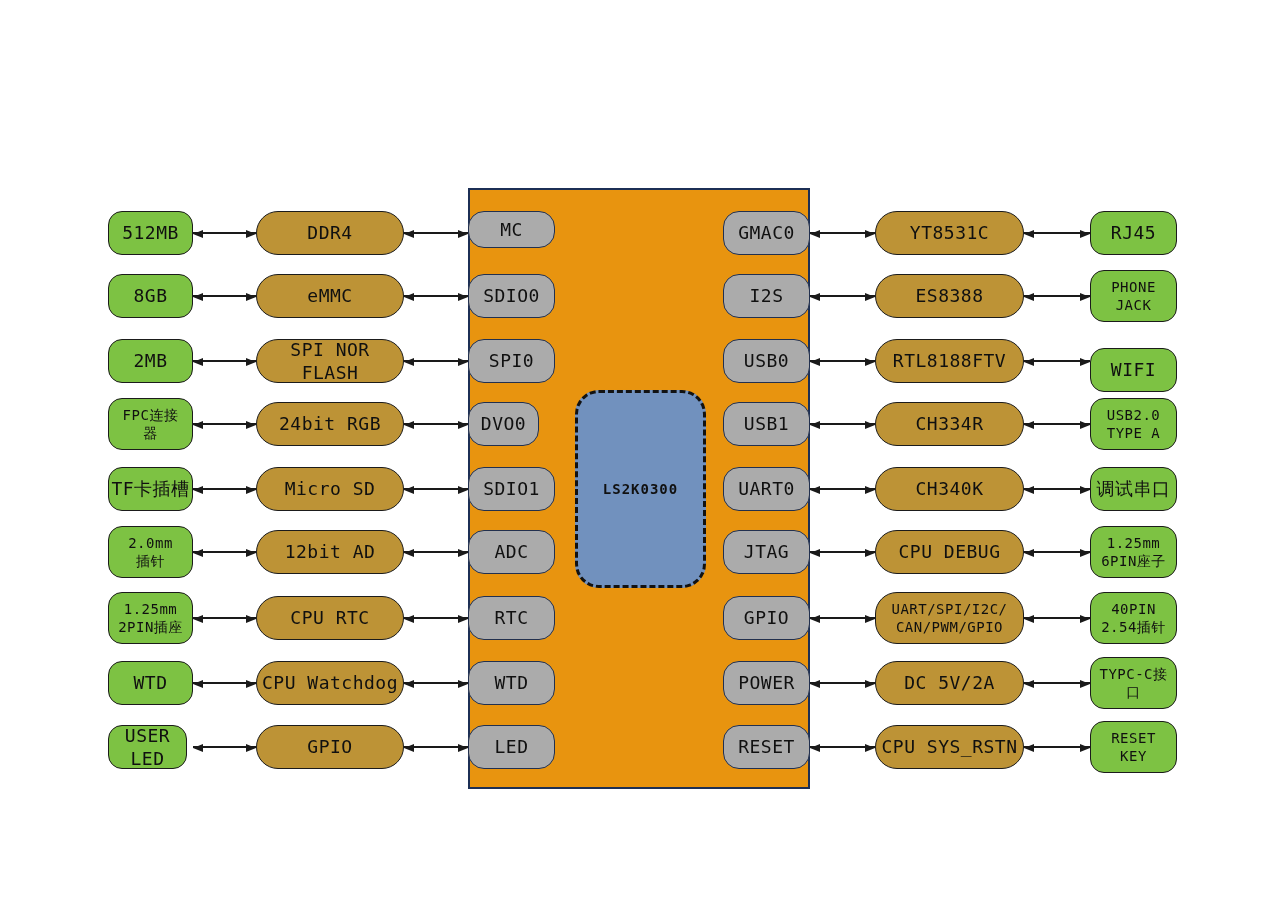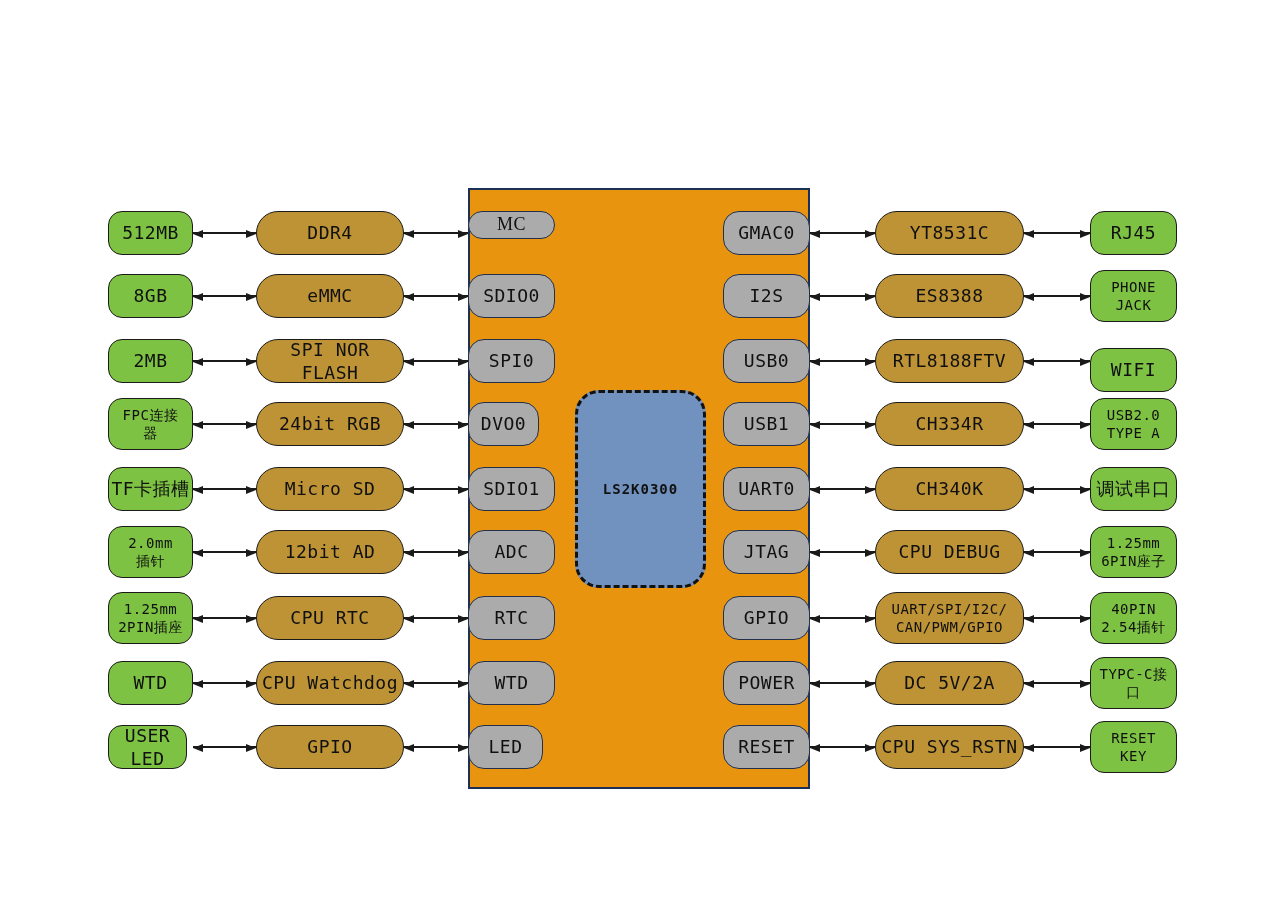--- a/index.html
+++ b/index.html
@@ -66,21 +66,21 @@
   .arrow::after{right:0;border-left:10px solid #1a1a1a;}
 </style>
 </head>
 <body>
 
 <div id="stage">
   <div id="soc-block"></div>
   <div id="chip">LS2K0300</div>
 <div class="box green" style="left: 108px; top: 211px; width: 85px; height: 44px;">512MB</div>
     <div class="box tan" style="left: 256px; top: 211px; width: 148px; height: 44px;">DDR4</div>
-    <div class="box pill" style="left: 468px; top: 211px; width: 87px; height: 28px; font-family: Liberation Serif, serif;">MC</div>
+    <div class="box pill" style="left: 468px; top: 211px; width: 87px; height: 37px;">MC</div>
     <div class="box pill" style="left: 723px; top: 211px; width: 87px; height: 44px;">GMAC0</div>
     <div class="box tan" style="left: 875px; top: 211px; width: 149px; height: 44px;">YT8531C</div>
     <div class="box green" style="left: 1090px; top: 211px; width: 87px; height: 44px;">RJ45</div>
     <div class="arrow" style="left: 193px; top: 232px; width: 63px;"></div>
     <div class="arrow" style="left: 404px; top: 232px; width: 64px;"></div>
     <div class="arrow" style="left: 810px; top: 232px; width: 65px;"></div>
     <div class="arrow" style="left: 1024px; top: 232px; width: 66px;"></div>
     <div class="box green" style="left: 108px; top: 274px; width: 85px; height: 44px;">8GB</div>
     <div class="box tan" style="left: 256px; top: 274px; width: 148px; height: 44px;">eMMC</div>
     <div class="box pill" style="left: 468px; top: 274px; width: 87px; height: 44px;">SDIO0</div>
@@ -155,21 +155,21 @@
     <div class="box pill" style="left: 723px; top: 661px; width: 87px; height: 44px;">POWER</div>
     <div class="box tan" style="left: 875px; top: 661px; width: 149px; height: 44px;">DC 5V/2A</div>
     <div class="box green two-line" style="left: 1090px; top: 657px; width: 87px; height: 52px;">TYPC-C接
 口</div>
     <div class="arrow" style="left: 193px; top: 682px; width: 63px;"></div>
     <div class="arrow" style="left: 404px; top: 682px; width: 64px;"></div>
     <div class="arrow" style="left: 810px; top: 682px; width: 65px;"></div>
     <div class="arrow" style="left: 1024px; top: 682px; width: 66px;"></div>
     <div class="box green" style="left: 108px; top: 725px; width: 79px; height: 44px;">USER LED</div>
     <div class="box tan" style="left: 256px; top: 725px; width: 148px; height: 44px;">GPIO</div>
-    <div class="box pill" style="left: 468px; top: 725px; width: 75px; height: 44px;">LED</div>
+    <div class="box pill" style="left: 468px; top: 725px; width: 87px; height: 44px;">LED</div>
     <div class="box pill" style="left: 723px; top: 725px; width: 87px; height: 44px;">RESET</div>
     <div class="box tan" style="left: 875px; top: 725px; width: 149px; height: 44px;">CPU SYS_RSTN</div>
     <div class="box green two-line" style="left: 1090px; top: 721px; width: 87px; height: 52px;">RESET
 KEY</div>
     <div class="arrow" style="left: 193px; top: 746px; width: 63px;"></div>
     <div class="arrow" style="left: 404px; top: 746px; width: 64px;"></div>
     <div class="arrow" style="left: 810px; top: 746px; width: 65px;"></div>
     <div class="arrow" style="left: 1024px; top: 746px; width: 66px;"></div>
   </div>
 

